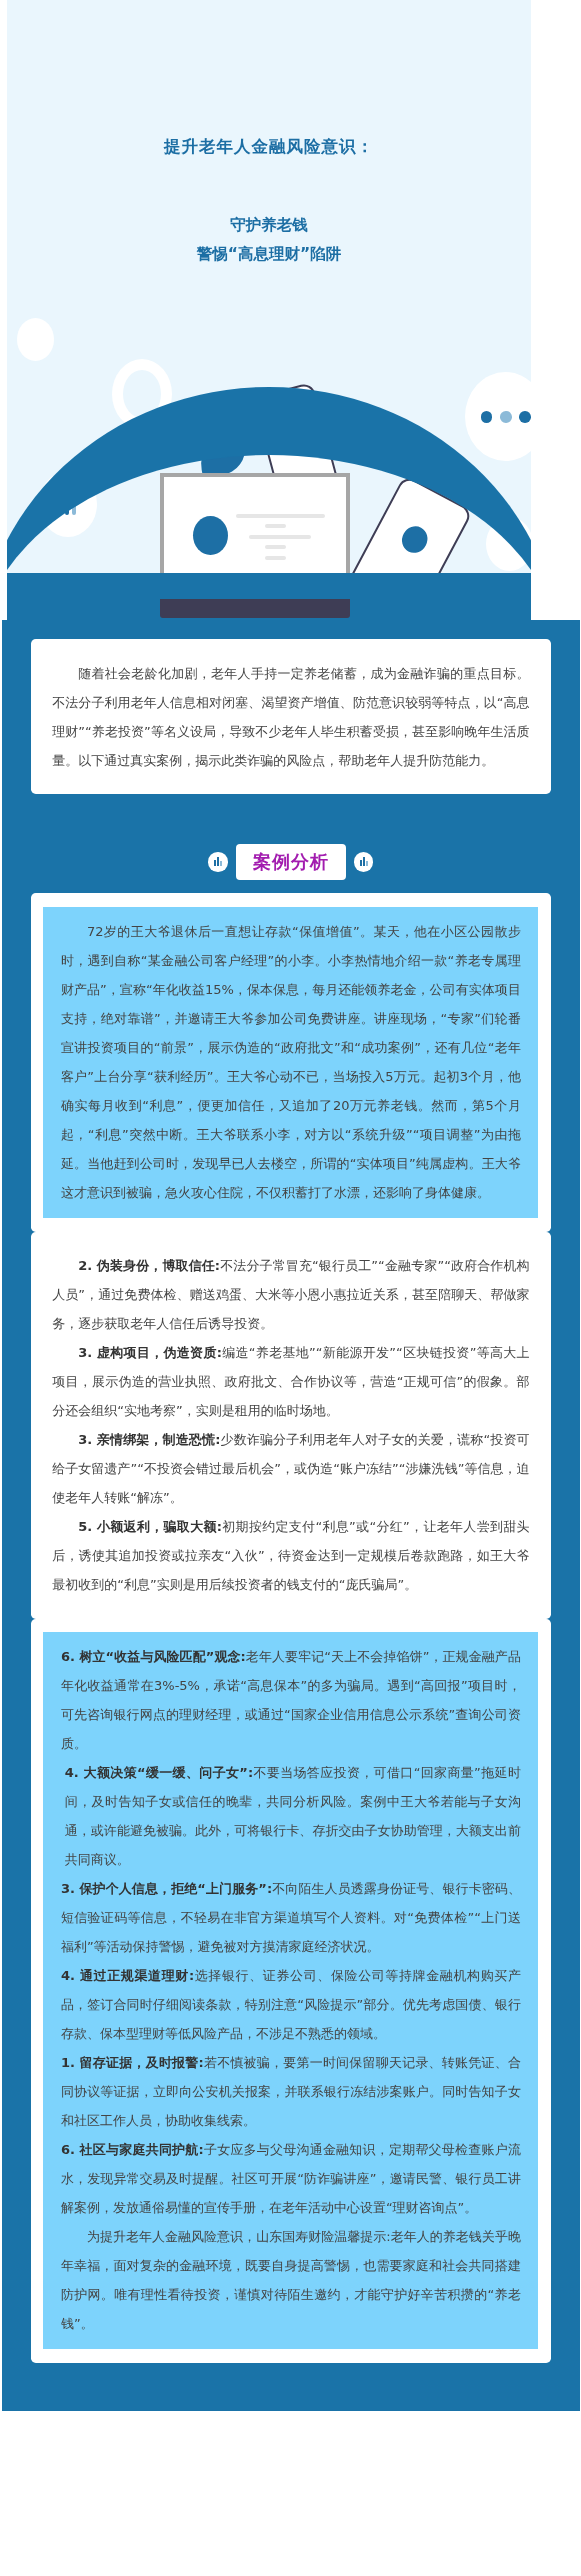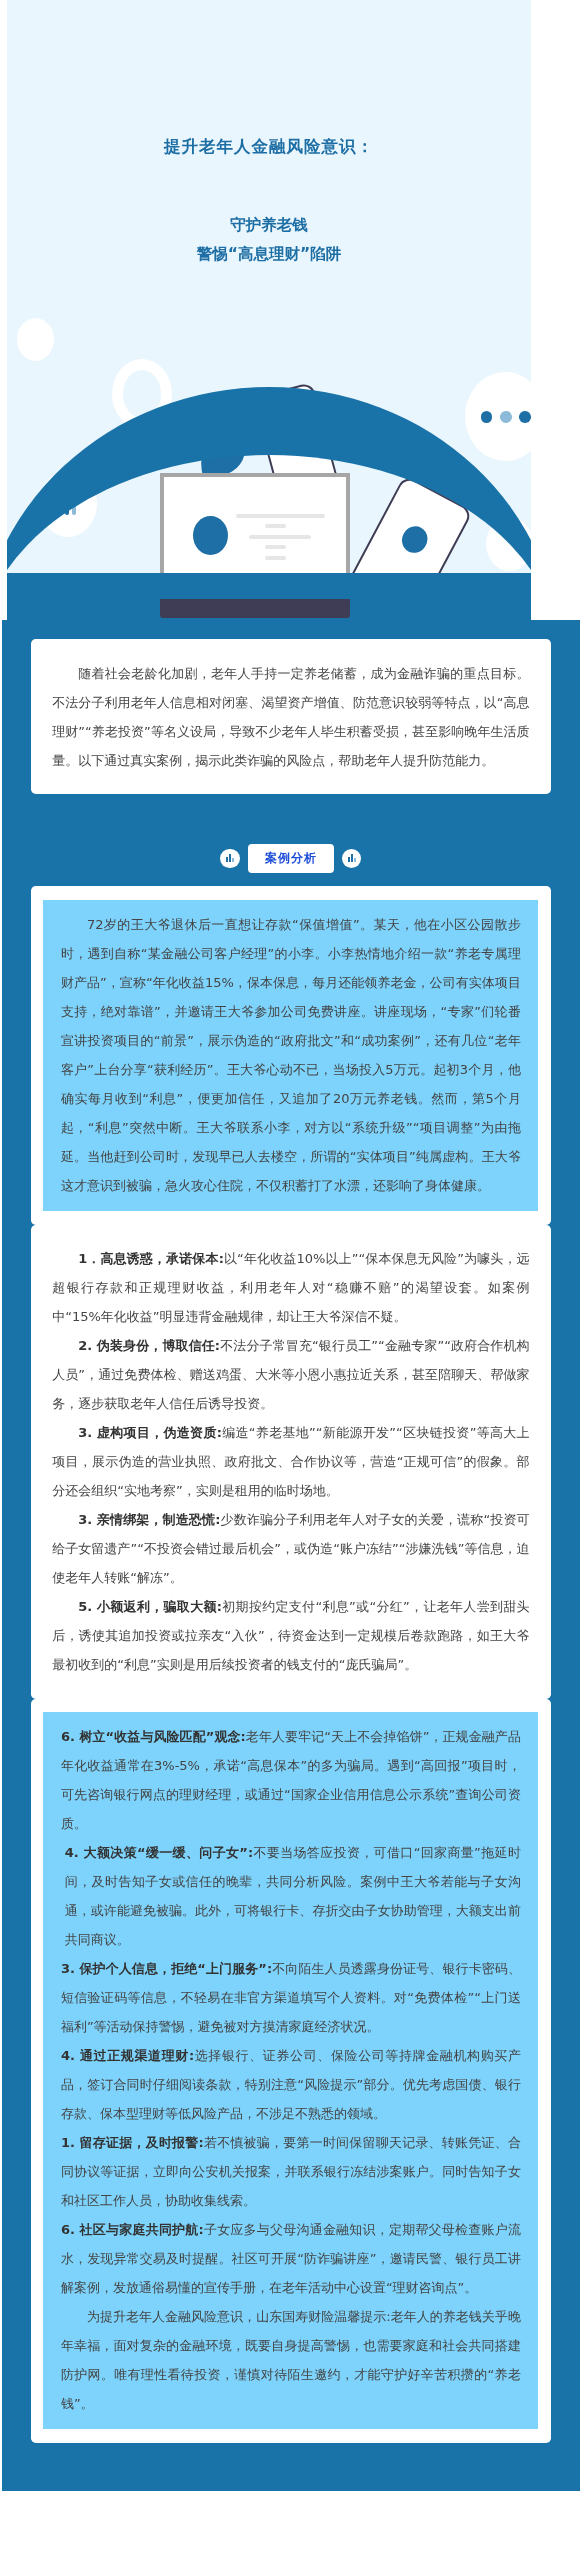--- a/index.html
+++ b/index.html
@@ -48,21 +48,21 @@
   .indent { text-indent: 2em; }
   .p b { color: #333; }
 
   .sec-head { display: flex; justify-content: center; align-items: center; gap: 7.8px; padding: 50px 0 13.6px; }
   .sec-head.first { padding-top: 50px; }
   .sec-icon { width: 19.4px; height: 19.4px; border-radius: 50%; background: #fff; position: relative; }
   .sec-icon i { position: absolute; bottom: 5.8px; width: 1.9px; background: #1d6fa5; }
   .sec-icon i:nth-child(1) { left: 5.8px; height: 5.8px; }
   .sec-icon i:nth-child(2) { left: 8.7px; height: 8.7px; }
   .sec-icon i:nth-child(3) { left: 11.6px; height: 4.8px; background: #8cbad8; }
-  .sec-label { background: #fff; color: #1d4ed8; font-weight: bold; font-size: 12px;
+  .sec-label { background: #fff; color: #a21caf; font-weight: bold; font-size: 18px;
     padding: 5.8px 17.4px; border-radius: 3.9px; letter-spacing: 1px; font-family: Liberation Mono, monospace; }
 </style>
 </head>
 <body>
 
 <div class="page">
 
   <div class="hero">
     <div class="hero-title">提升老年人金融风险意识：</div>
     <div class="hero-sub">
@@ -130,21 +130,20 @@
           <i></i>
         </span>
     </div>
     <div class="card tinted">
       <div class="inner">
         <p class="p indent">72岁的王大爷退休后一直想让存款“保值增值”。某天，他在小区公园散步时，遇到自称“某金融公司客户经理”的小李。小李热情地介绍一款“养老专属理财产品”，宣称“年化收益15%，保本保息，每月还能领养老金，公司有实体项目支持，绝对靠谱”，并邀请王大爷参加公司免费讲座。讲座现场，“专家”们轮番宣讲投资项目的“前景”，展示伪造的“政府批文”和“成功案例”，还有几位“老年客户”上台分享“获利经历”。王大爷心动不已，当场投入5万元。起初3个月，他确实每月收到“利息”，便更加信任，又追加了20万元养老钱。然而，第5个月起，“利息”突然中断。王大爷联系小李，对方以“系统升级”“项目调整”为由拖延。当他赶到公司时，发现早已人去楼空，所谓的“实体项目”纯属虚构。王大爷这才意识到被骗，急火攻心住院，不仅积蓄打了水漂，还影响了身体健康。</p>
       </div>
     </div>
 
     <div class="card">
-      <p class="p indent"><b>1．高息诱惑，承诺保本:</b><span>以“年化收益10%以上”“保本保息无风险”为噱头，远超银行存款和正规理财收益，利用老年人对“稳赚不赔”的渴望设套。如案例中“15%年化收益”明显违背金融规律，却让王大爷深信不疑。</span></p>
       <p class="p indent"><b>2. 伪装身份，博取信任:</b><span>不法分子常冒充“银行员工”“金融专家”“政府合作机构人员”，通过免费体检、赠送鸡蛋、大米等小恩小惠拉近关系，甚至陪聊天、帮做家务，逐步获取老年人信任后诱导投资。</span></p>
       <p class="p indent"><b>3. 虚构项目，伪造资质:</b><span>编造“养老基地”“新能源开发”“区块链投资”等高大上项目，展示伪造的营业执照、政府批文、合作协议等，营造“正规可信”的假象。部分还会组织“实地考察”，实则是租用的临时场地。</span></p>
       <p class="p indent"><b>3. 亲情绑架，制造恐慌:</b><span>少数诈骗分子利用老年人对子女的关爱，谎称“投资可给子女留遗产”“不投资会错过最后机会”，或伪造“账户冻结”“涉嫌洗钱”等信息，迫使老年人转账“解冻”。</span></p>
       <p class="p indent"><b>5. 小额返利，骗取大额:</b><span>初期按约定支付“利息”或“分红”，让老年人尝到甜头后，诱使其追加投资或拉亲友“入伙”，待资金达到一定规模后卷款跑路，如王大爷最初收到的“利息”实则是用后续投资者的钱支付的“庞氏骗局”。</span></p>
     </div>
 
     <div class="card tinted">
       <div class="inner">
         <p class="p"><b>6. 树立“收益与风险匹配”观念:</b><span>老年人要牢记“天上不会掉馅饼”，正规金融产品年化收益通常在3%-5%，承诺“高息保本”的多为骗局。遇到“高回报”项目时，可先咨询银行网点的理财经理，或通过“国家企业信用信息公示系统”查询公司资质。</span></p>
         <p class="p" style="padding-left:3.9px;"><b>4. 大额决策“缓一缓、问子女”:</b><span>不要当场答应投资，可借口“回家商量”拖延时间，及时告知子女或信任的晚辈，共同分析风险。案例中王大爷若能与子女沟通，或许能避免被骗。此外，可将银行卡、存折交由子女协助管理，大额支出前共同商议。</span></p>

